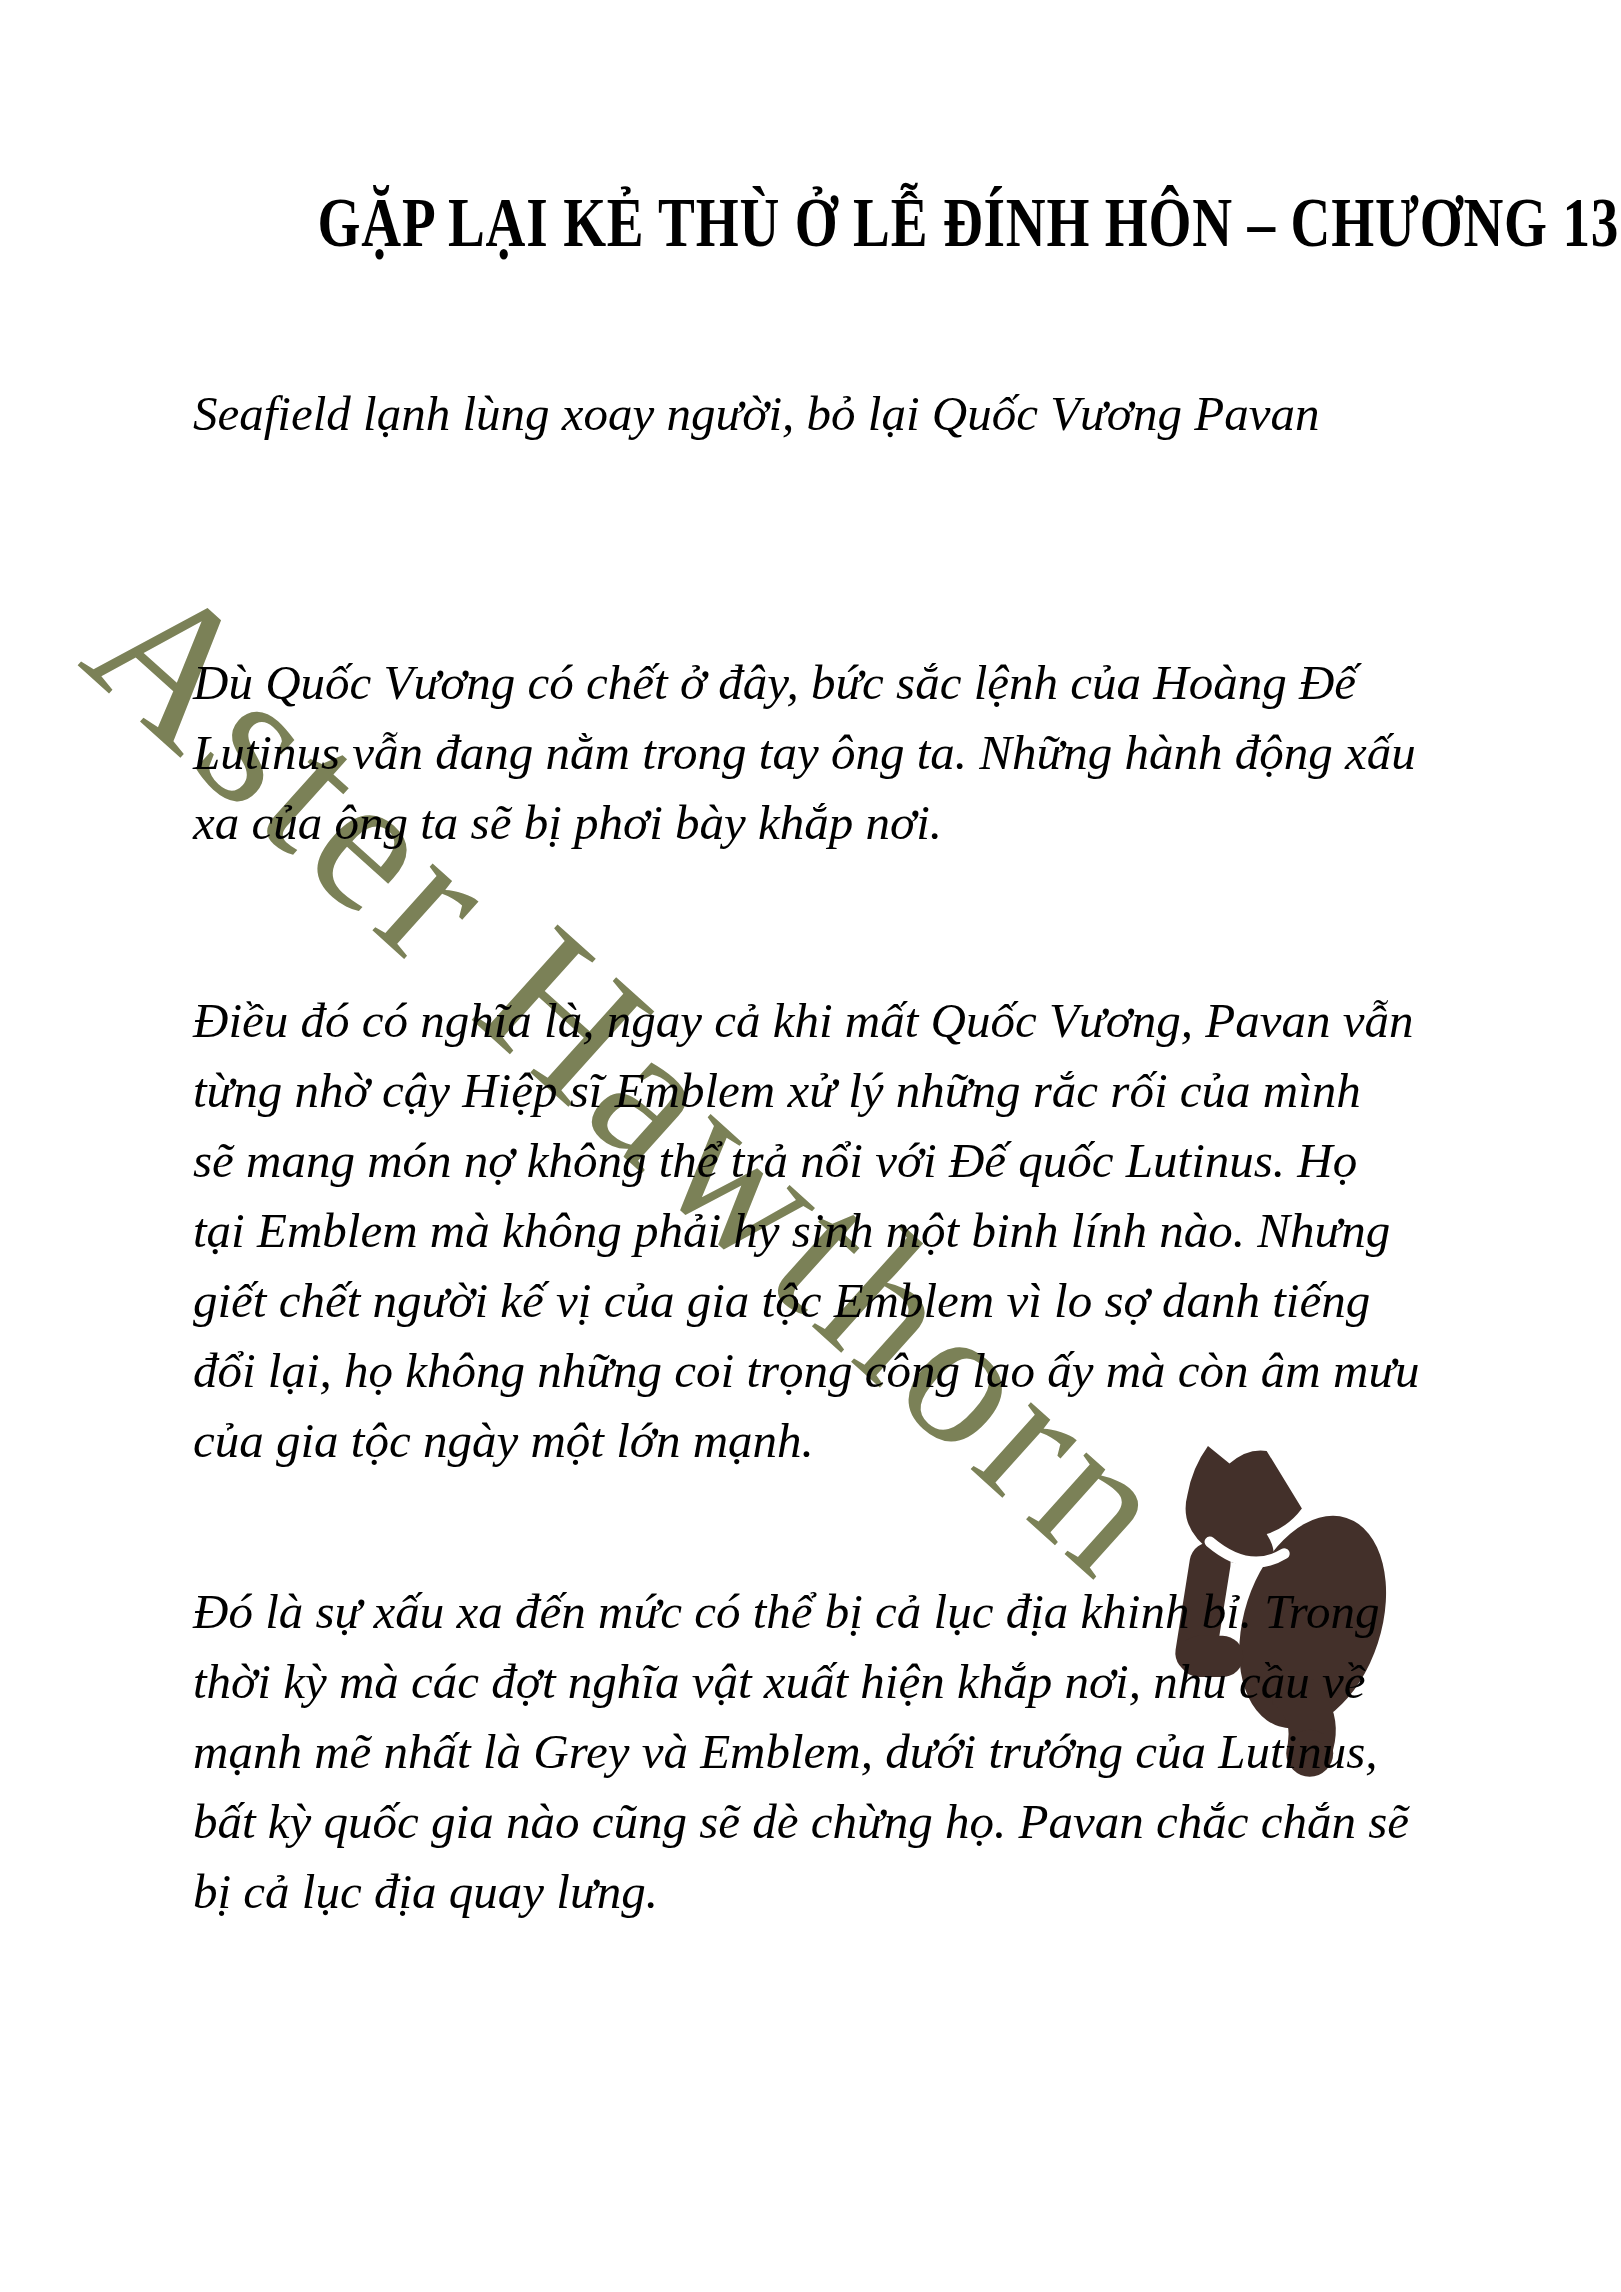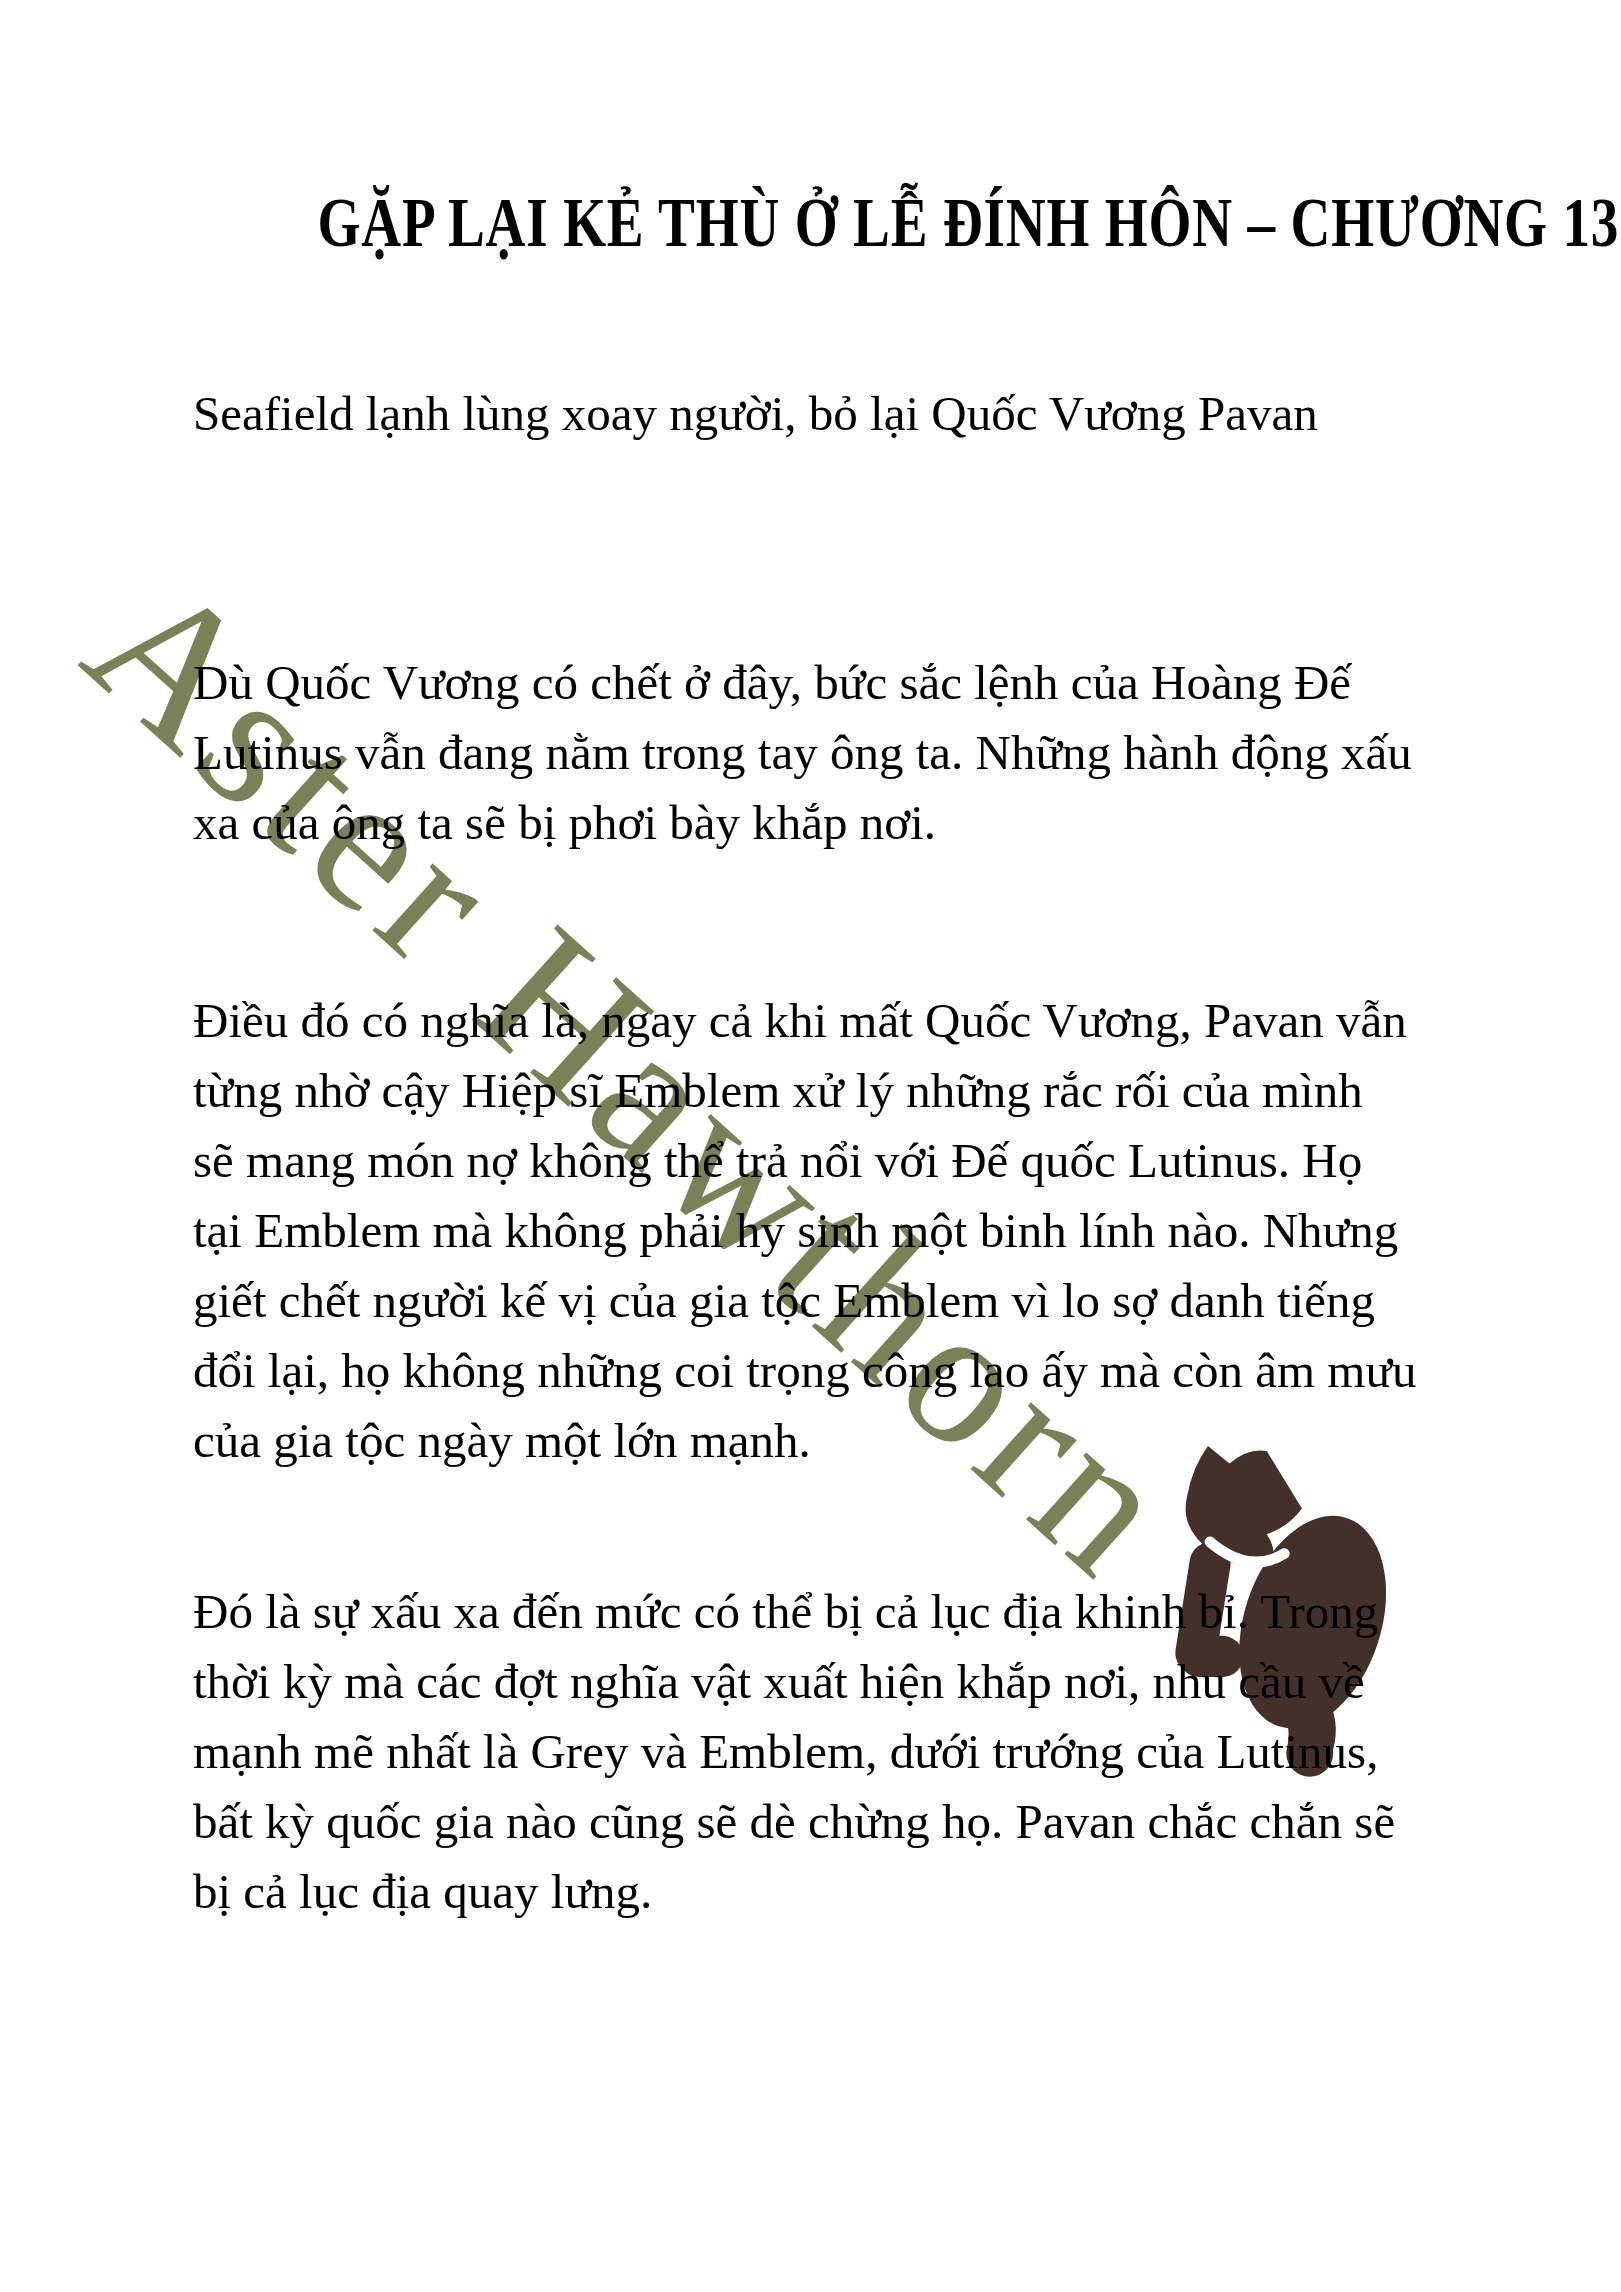--- a/index.html
+++ b/index.html
@@ -24,21 +24,21 @@
     z-index:2;
   }
   .para{
     position:absolute;
     left:193px;
     width:1313px;
     font-size:49px;
     line-height:70px;
     z-index:2;
   }
-  .para .line{white-space:nowrap;}
+  .para .line{white-space:nowrap;font-style:italic;}
   .p1{top:379px;}
   .p2{top:632px;margin-top:16px;}
   .p3{top:986px;}
   .p4{top:1577px;}
   .watermark{
     position:absolute;
     left:186px;top:542px;
     font-size:196px;
     line-height:1;
     letter-spacing:8.8px;

